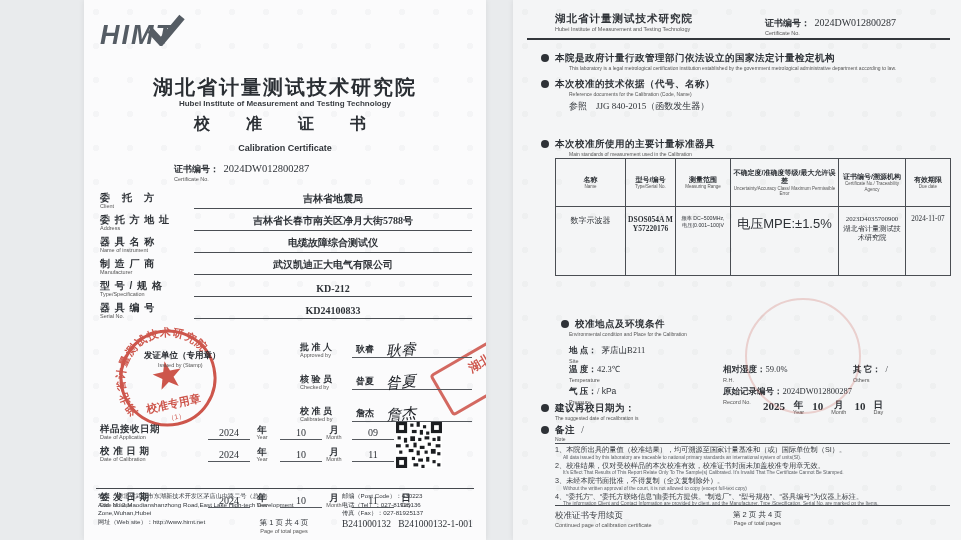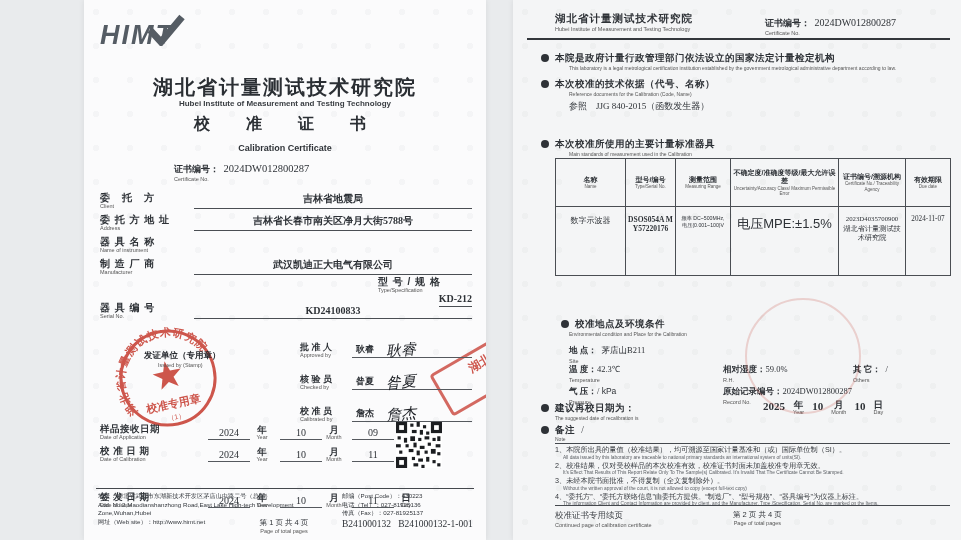--- a/index.html
+++ b/index.html
@@ -95,29 +95,30 @@
         <div class="cn">委 托 方 地 址</div>
         <div class="en">Address</div>
       </div>
     <div class="fvalue">吉林省长春市南关区净月大街5788号</div>
   </div>
   <div class="frow" style="top:232px;">
     <div class="flabel">
         <div class="cn">器 具 名 称</div>
         <div class="en">Name of instrument</div>
       </div>
+    <div class="fvalue">电缆故障综合测试仪</div>
   </div>
   <div class="frow" style="top:254px;">
     <div class="flabel">
         <div class="cn">制 造 厂 商</div>
         <div class="en">Manufacturer</div>
       </div>
     <div class="fvalue">武汉凯迪正大电气有限公司</div>
   </div>
-  <div class="frow" style="top:276px;flex-direction:column;">
+  <div class="frow" style="top:276px;">
     <div class="flabel">
         <div class="cn">型 号 / 规 格</div>
         <div class="en">Type/Specification</div>
       </div>
     <div class="fvalue">KD-212</div>
   </div>
   <div class="frow" style="top:298px;">
     <div class="flabel">
         <div class="cn">器 具 编 号</div>
         <div class="en">Serial No.</div>

